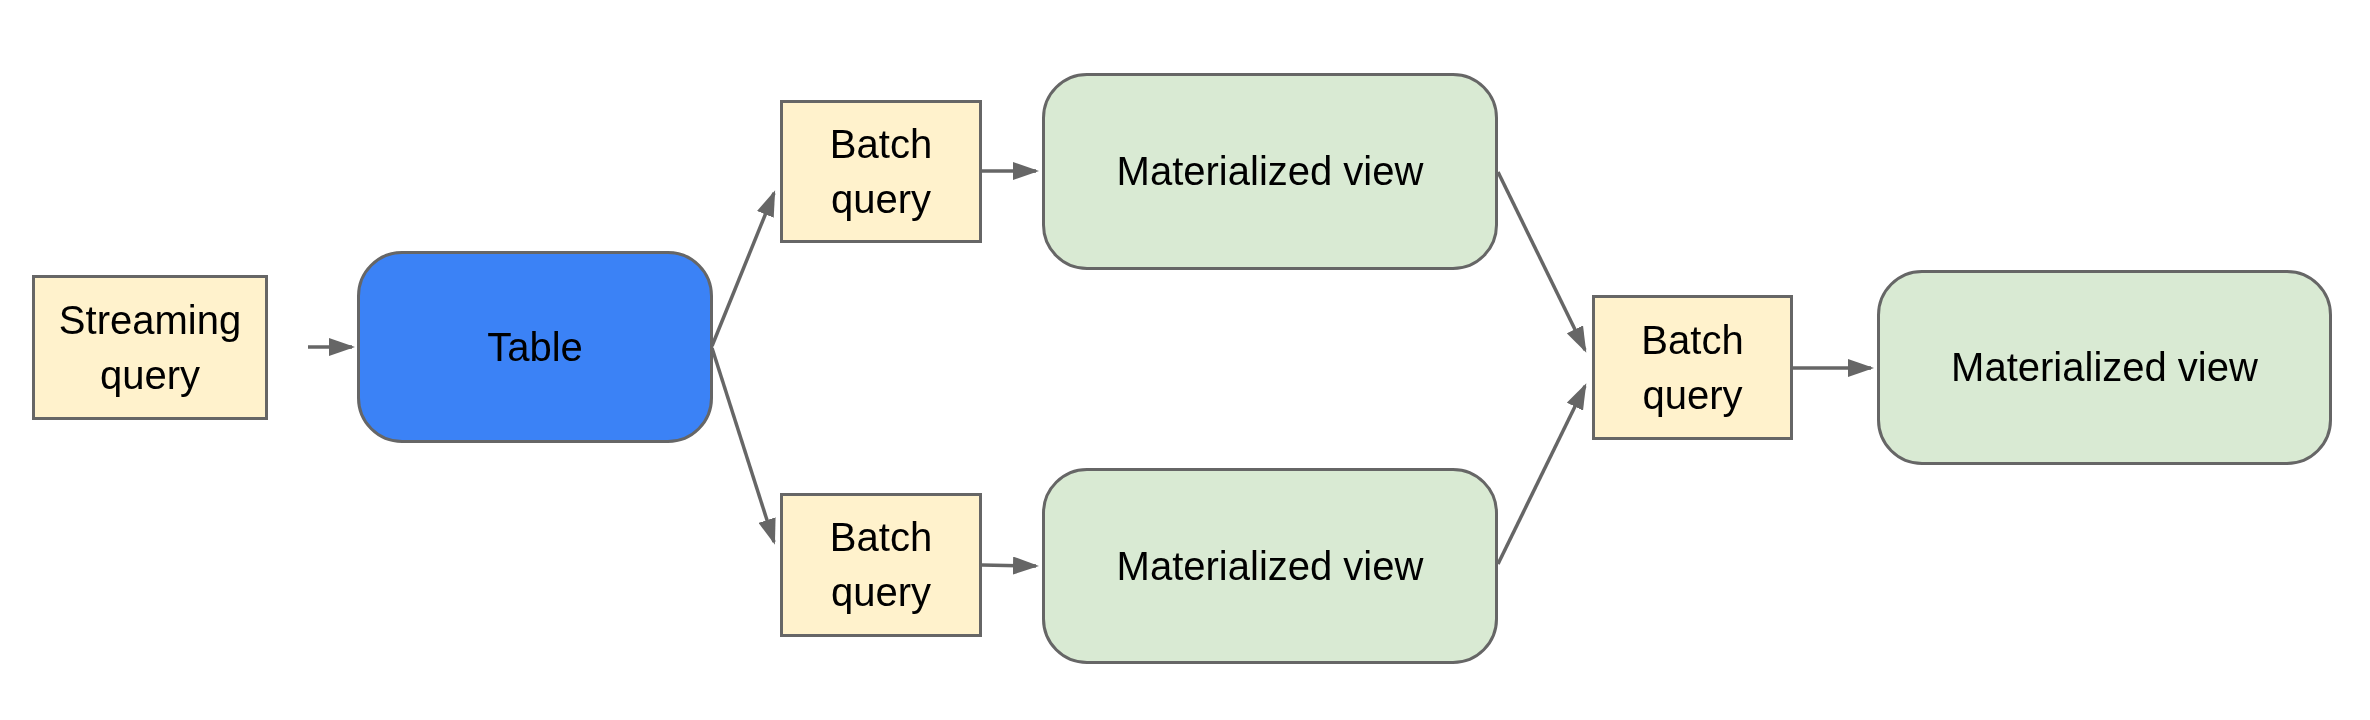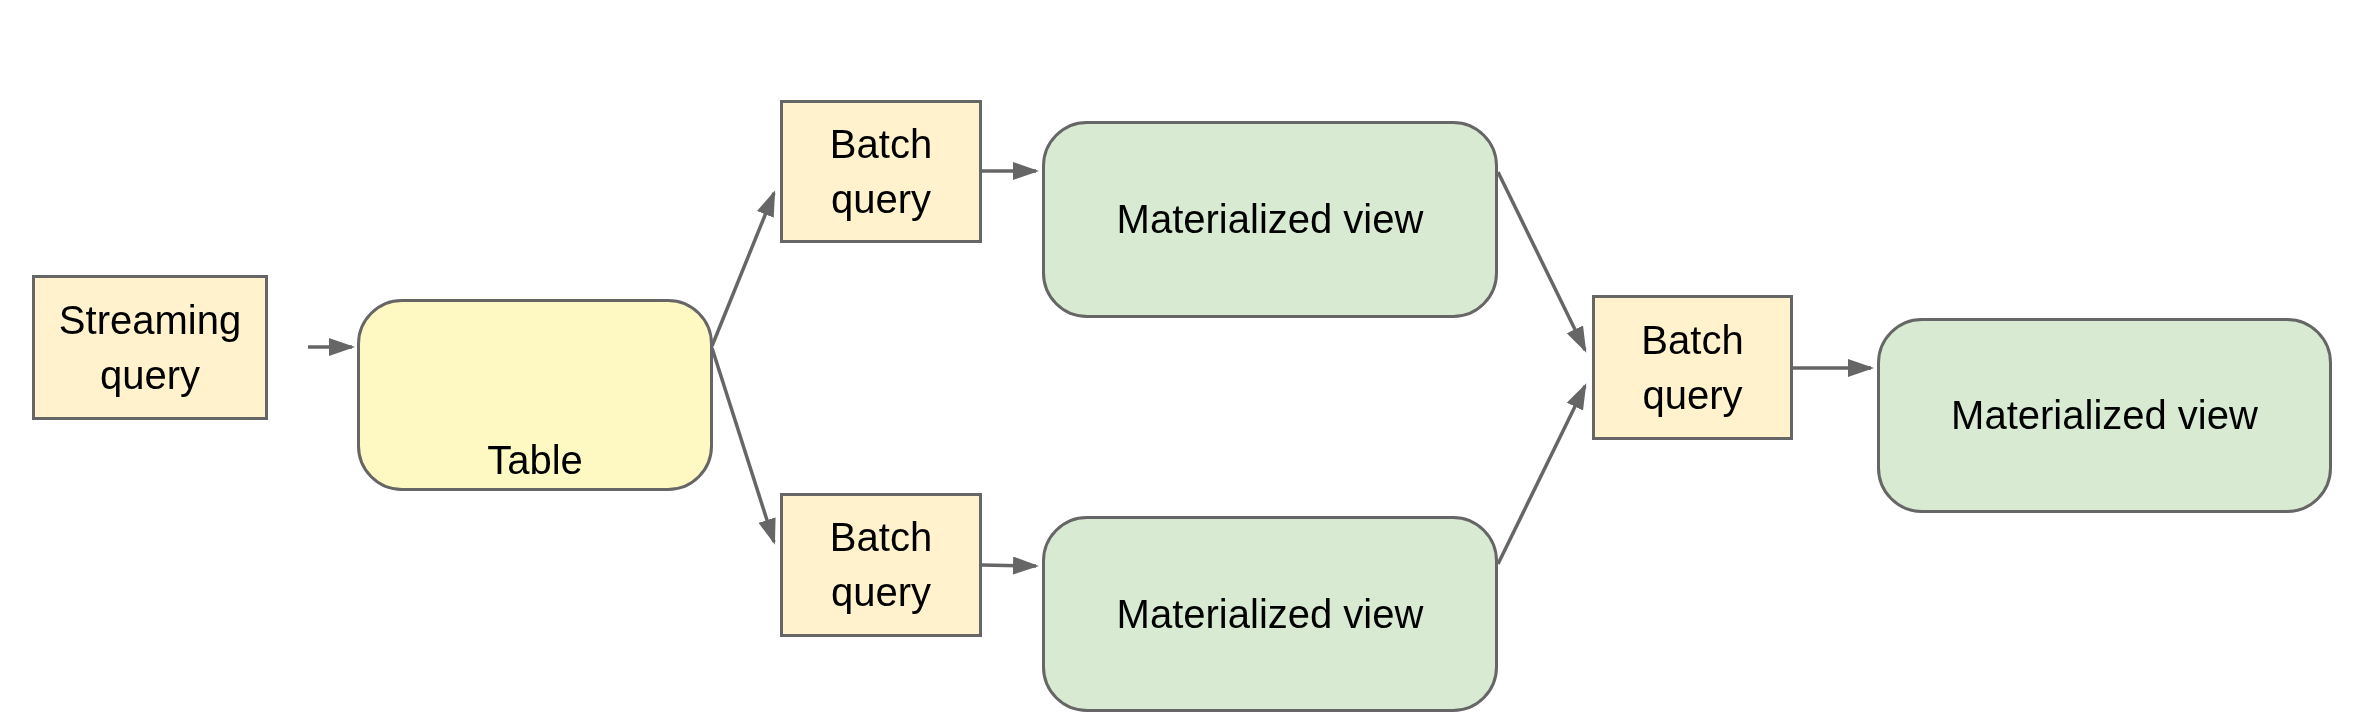--- a/index.html
+++ b/index.html
@@ -34,21 +34,21 @@
     border: 3px solid var(--border-color, #666666);
     display: flex;
     align-items: center;
     justify-content: center;
     text-align: center;
     color: var(--text-color, #000000);
     font-size: 40px;
     line-height: 55px;
     padding: 0 10px;
   }
-  .node.rounded { border-radius: 45px; margin-top: 48px; }
+  .node.rounded { border-radius: 45px; }
 
   
   .n0 { left: 32px;   top: 275px; width: 236px; height: 145px; }
   .n1 { left: 357px;  top: 251px; width: 356px; height: 192px; }
   .n2 { left: 780px;  top: 100px; width: 202px; height: 143px; }
   .n3 { left: 1042px; top: 73px;  width: 456px; height: 197px; }
   .n4 { left: 780px;  top: 493px; width: 202px; height: 144px; }
   .n5 { left: 1042px; top: 468px; width: 456px; height: 196px; }
   .n6 { left: 1592px; top: 295px; width: 201px; height: 145px; }
   .n7 { left: 1877px; top: 270px; width: 455px; height: 195px; }
@@ -71,21 +71,21 @@
     <line x1="982" y1="565" x2="1036" y2="566" marker-end="url(#ah)"></line>
     <line x1="1498" y1="172" x2="1585" y2="350" marker-end="url(#ah)"></line>
     <line x1="1498" y1="564" x2="1585" y2="386" marker-end="url(#ah)"></line>
     <line x1="1793" y1="368" x2="1871" y2="368" marker-end="url(#ah)"></line>
   </svg>
 
   <div class="node n0" style="background: rgb(255, 242, 204);">
     <span>Streaming query</span>
   </div>
 
-  <div class="node n1 rounded" style="background: #fef9c3; align-items: flex-end;">
+  <div class="node n1 rounded" style="background: #3b82f6;">
     <span>Table</span>
   </div>
 
   <div class="node n2" style="background: rgb(255, 242, 204);">
     <span>Batch query</span>
   </div>
 
   <div class="node n3 rounded" style="background: rgb(217, 234, 211);">
     <span>Materialized view</span>
   </div>

